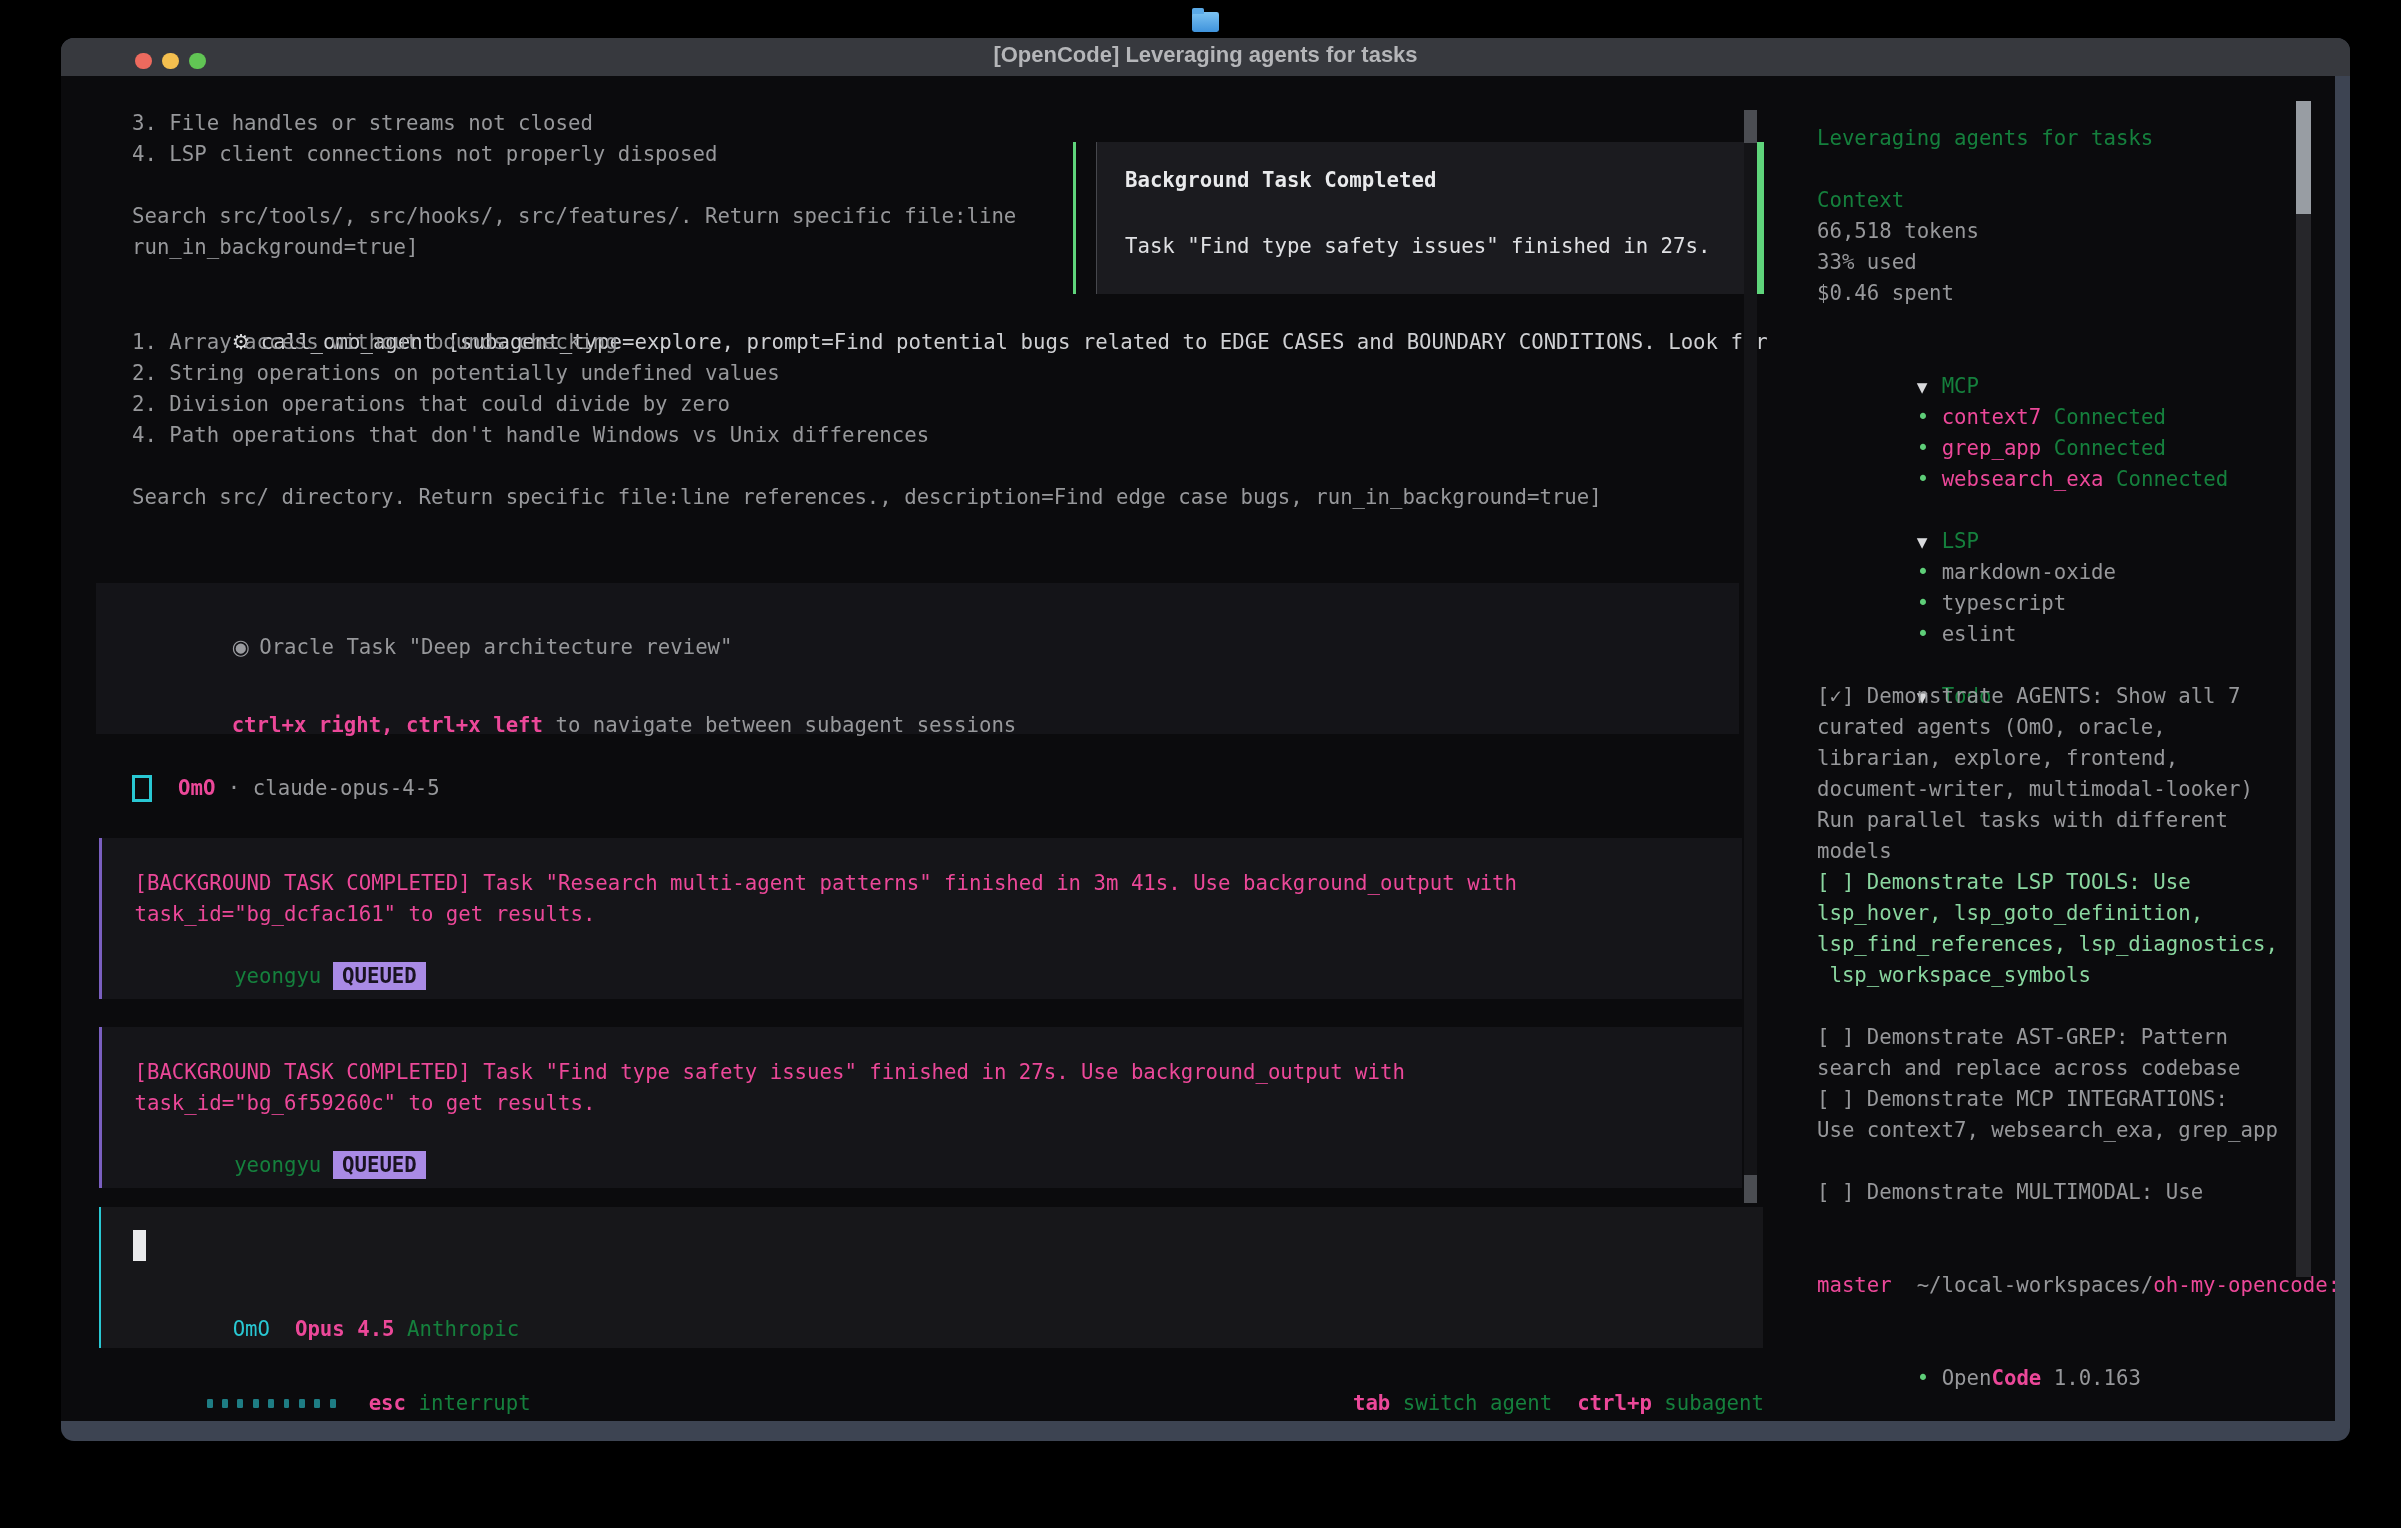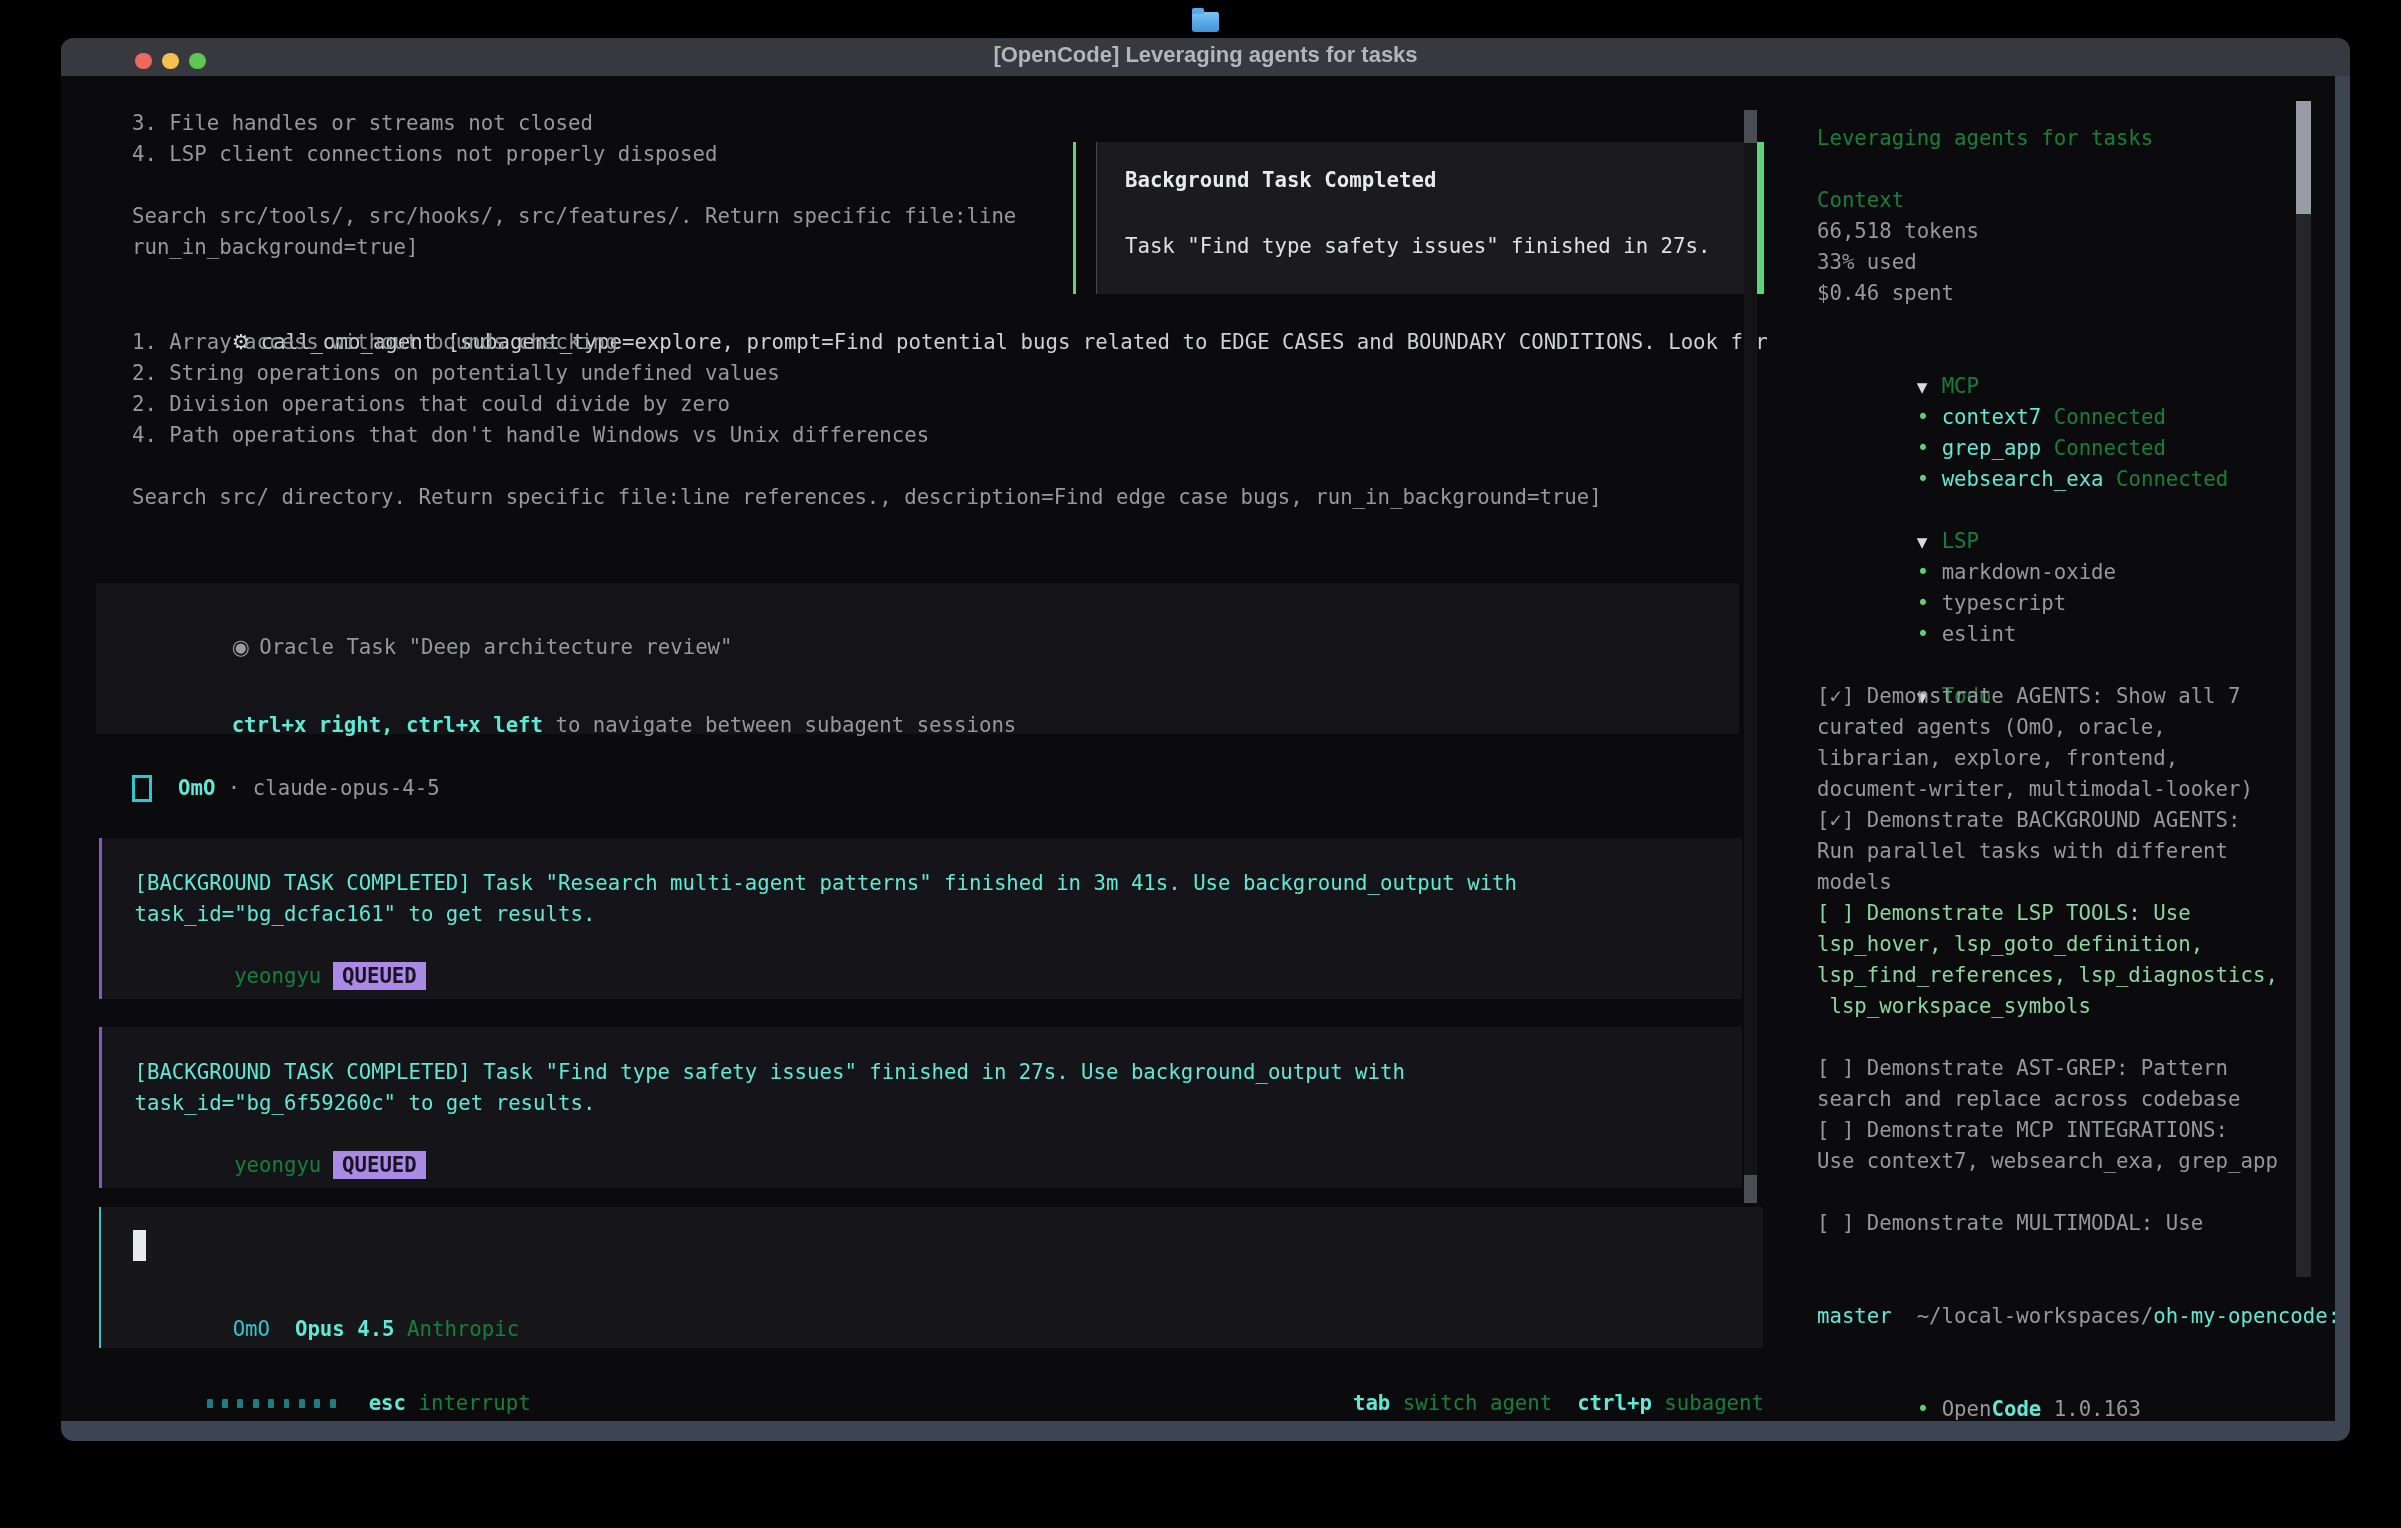--- a/index.html
+++ b/index.html
@@ -20,21 +20,21 @@
   .folder-icon { position:relative; width:27px; height:20px; background:linear-gradient(#7cc3f2,#3f93dc);
                  border-radius:2.4px; display:inline-block; }
   .folder-icon::before { content:""; position:absolute; top:-4.1px; left:0; width:11.8px; height:5.9px;
                  background:#5aa9e6; border-radius:1.8px 1.8px 0 0; }
   .half-moon { font-family:"DejaVu Sans","DejaVu Sans Mono",monospace; color:#c9cacc; font-size:21px; }
 
   .term { position:absolute; left:0; top:38px; right:15.4px; bottom:20px; background:#0b0b0d; overflow:hidden; }
 
   .row { height:31px; line-height:31px; white-space:pre; }
   .g { color:#97989b; }
-  .w { color:#5eead4; }
+  .w { color:#ec4899; }
   .dim { color:#15803d; }
   .grn { color:#8ad7a0; }
   .cyan { color:#29c8d3; }
   .b { font-weight:bold; }
 
   .scrollback-top { position:absolute; left:71px; top:32px; }
   .tool-call { position:absolute; left:71px; top:220px; }
   .gear-icon { color:#dadbdd; font-family:"DejaVu Sans","DejaVu Sans Mono",monospace; margin-right:10.6px; }
   .tool-head { color:#cfd0d3; }
 
@@ -214,21 +214,20 @@
       </div>
       <div class="srow"></div>
 
       <div class="srow">
         <span class="tri">▼</span><span class="sb-h">Todo</span>
       </div>
       <div class="srow g">[✓] Demonstrate AGENTS: Show all 7</div>
       <div class="srow g">curated agents (OmO, oracle,</div>
       <div class="srow g">librarian, explore, frontend,</div>
       <div class="srow g">document-writer, multimodal-looker)</div>
-      <div class="srow g">[✓] Demonstrate BACKGROUND AGENTS:</div>
       <div class="srow g">Run parallel tasks with different</div>
       <div class="srow g">models</div>
       <div class="srow grn">[ ] Demonstrate LSP TOOLS: Use</div>
       <div class="srow grn">lsp_hover, lsp_goto_definition,</div>
       <div class="srow grn">lsp_find_references, lsp_diagnostics,</div>
       <div class="srow grn"> lsp_workspace_symbols</div>
       <div class="srow"></div>
       <div class="srow g">[ ] Demonstrate AST-GREP: Pattern</div>
       <div class="srow g">search and replace across codebase</div>
       <div class="srow g">[ ] Demonstrate MCP INTEGRATIONS:</div>

